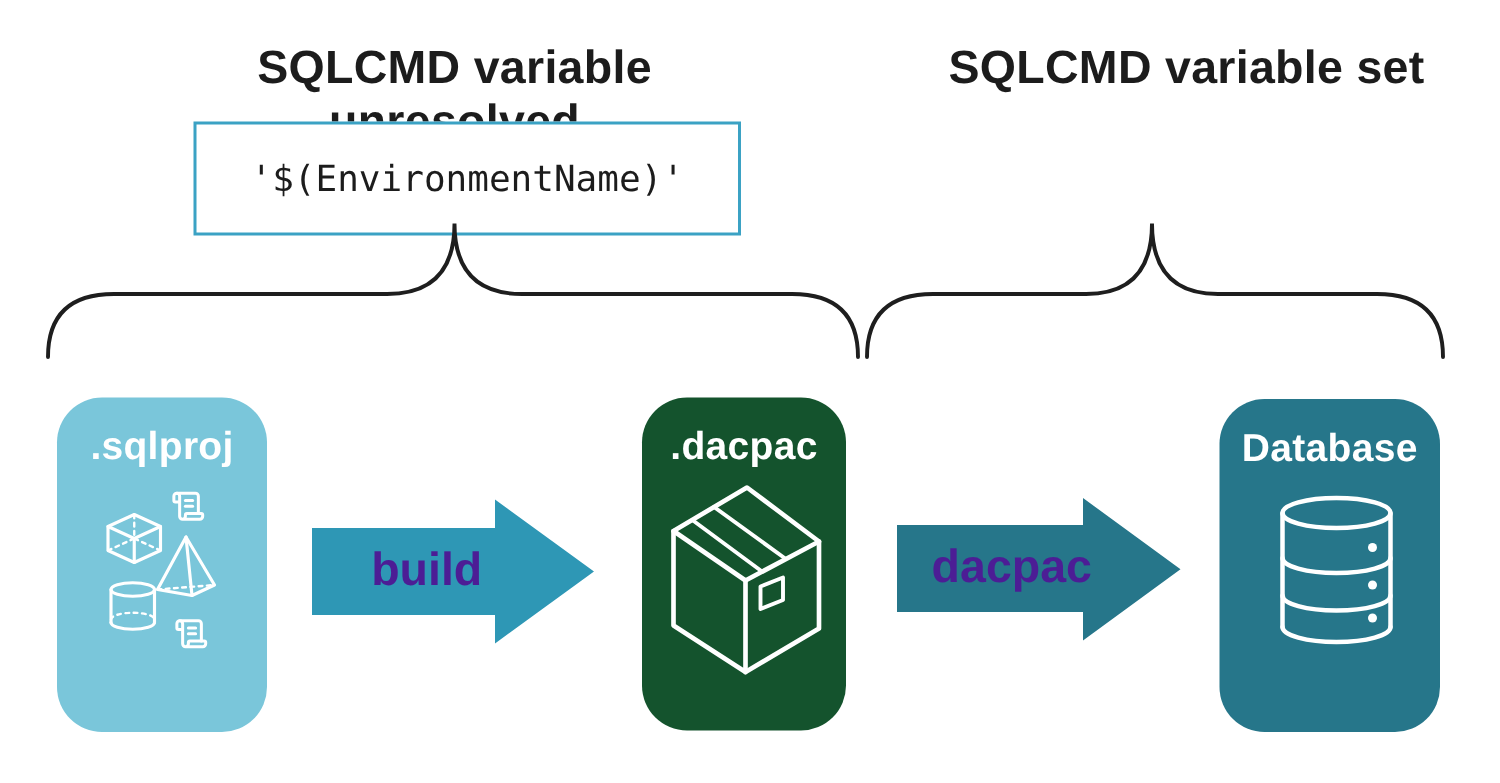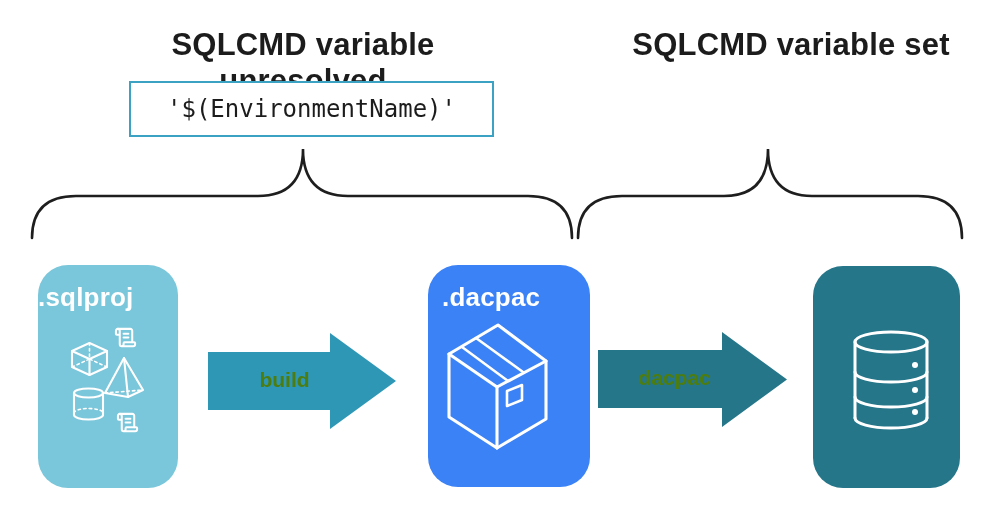--- a/index.html
+++ b/index.html
@@ -7,48 +7,48 @@
     position:relative; width:1000px; height:522px; background:#ffffff;
     overflow:hidden; font-family:"Liberation Sans", sans-serif;
   }
   .heading {
     position:absolute; top:27px; font-size:31px; font-weight:700;
     color:#1c1c1c; text-align:center; letter-spacing:0.2px;
   }
   .heading.left  { left:98px;  width:410px; }
   .heading.right { left:586px; width:410px; }
   .codebox {
-    position:absolute; top:81px; height:56px; box-sizing:border-box;
+    position:absolute; top:81px; height:76px; box-sizing:border-box;
     background:#ffffff; border:2.5px solid #3BA2C4;
     display:flex; align-items:center; justify-content:center;
   }
   .codebox.left  { left:129px; width:365px; }
   .codebox.right { left:668px; width:200px; }
   .code-text {
     font-family:"DejaVu Sans Mono", monospace; font-size:24px; color:#1c1c1c;
   }
   .braces { position:absolute; left:0; top:0; pointer-events:none; }
   .stage { position:absolute; border-radius:30px; }
   .stage.sqlproj  { left:38px;  top:265px; width:140px; height:223px; background:#7AC6DA; }
-  .stage.dacpac   { left:428px; top:265px; width:148px; height:222px; background:#3b82f6;padding-left:14px; }
+  .stage.dacpac   { left:428px; top:265px; width:136px; height:222px; background:#14532d; }
   .stage.database { left:813px; top:266px; width:147px; height:222px; background:#26768A; }
   .stage-title {
-    margin-top:17px; text-align:left; color:#ffffff;
+    margin-top:17px; text-align:center; color:#ffffff;
     font-weight:700; font-size:26px; letter-spacing:0.2px;
   }
   .stage-icon { position:absolute; }
   .icon-sqlobjects { left:24px; top:55px; }
   .icon-package    { left:12px; top:53px; }
   .icon-database   { left:35px; top:60px; }
   .arrow-svg { position:absolute; }
   .arrow-svg.build  { left:206px; top:331px; }
   .arrow-svg.deploy { left:596px; top:330px; }
   .arrow-label {
     position:absolute; width:125px; height:38px; line-height:38px;
-    text-align:center; color:#4d7c0f; font-weight:700; font-size:21px;
+    text-align:center; color:#4c1d95; font-weight:700; font-size:31px;
   }
   .arrow-label.build  { left:222px; top:361px; }
   .arrow-label.deploy { left:612px; top:359px; }
 </style>
 </head>
 <body>
 
 <div class="canvas">
 
   <div class="heading left">SQLCMD variable unresolved</div>
@@ -122,20 +122,21 @@
       </g>
     </svg>
   </div>
 
   <svg class="arrow-svg deploy" width="194" height="99" viewBox="0 0 194 99">
     <polygon points="2,20 126,20 126,2 191,49.5 126,97 126,78 2,78" fill="#26768A"></polygon>
   </svg>
   <div class="arrow-label deploy">dacpac</div>
 
   <div class="stage database">
+    <div class="stage-title">Database</div>
     <svg class="stage-icon icon-database" width="88" height="108" viewBox="0 0 88 108">
       <g fill="none" stroke="#ffffff" stroke-width="3" stroke-linecap="round" stroke-linejoin="round">
         <ellipse cx="43" cy="16" rx="36" ry="10"></ellipse>
         <path d="M7,16 V92 M79,16 V92"></path>
         <path d="M7,92 A36,10 0 0 0 79,92"></path>
         <path d="M7,46 A36,10 0 0 0 79,46"></path>
         <path d="M7,71 A36,10 0 0 0 79,71"></path>
         <circle cx="67" cy="39" r="3" fill="#ffffff" stroke="none"></circle>
         <circle cx="67" cy="64" r="3" fill="#ffffff" stroke="none"></circle>
         <circle cx="67" cy="86" r="3" fill="#ffffff" stroke="none"></circle>

